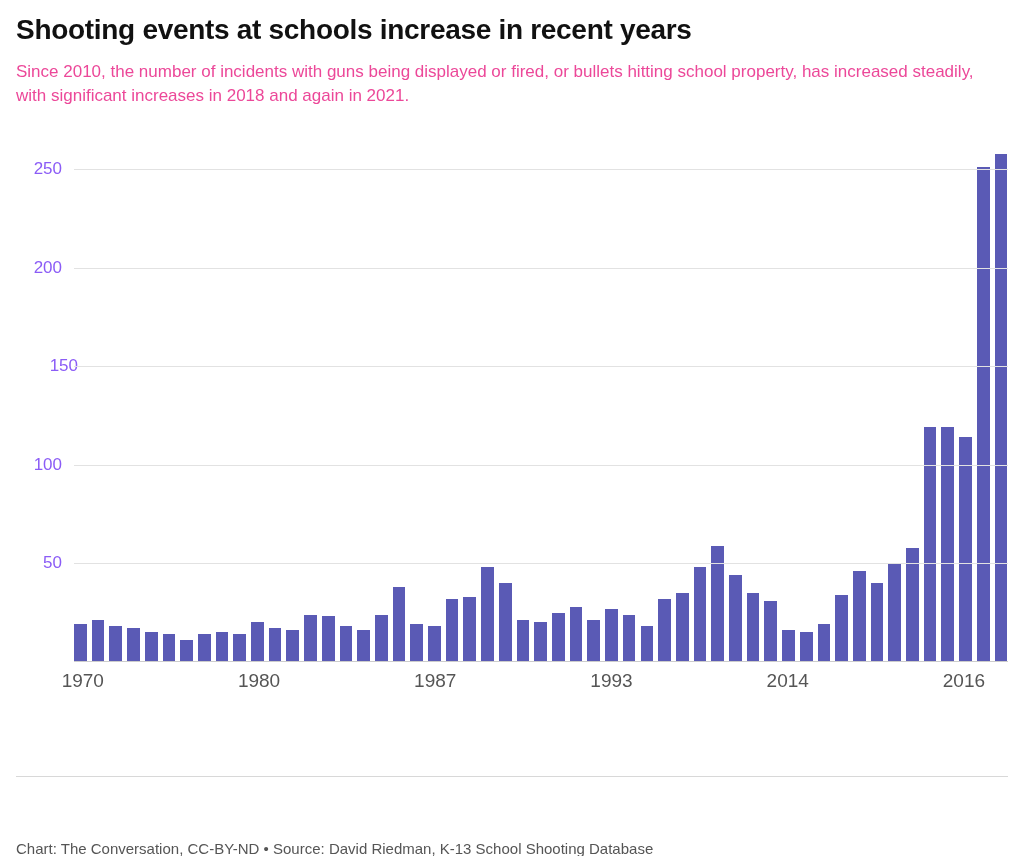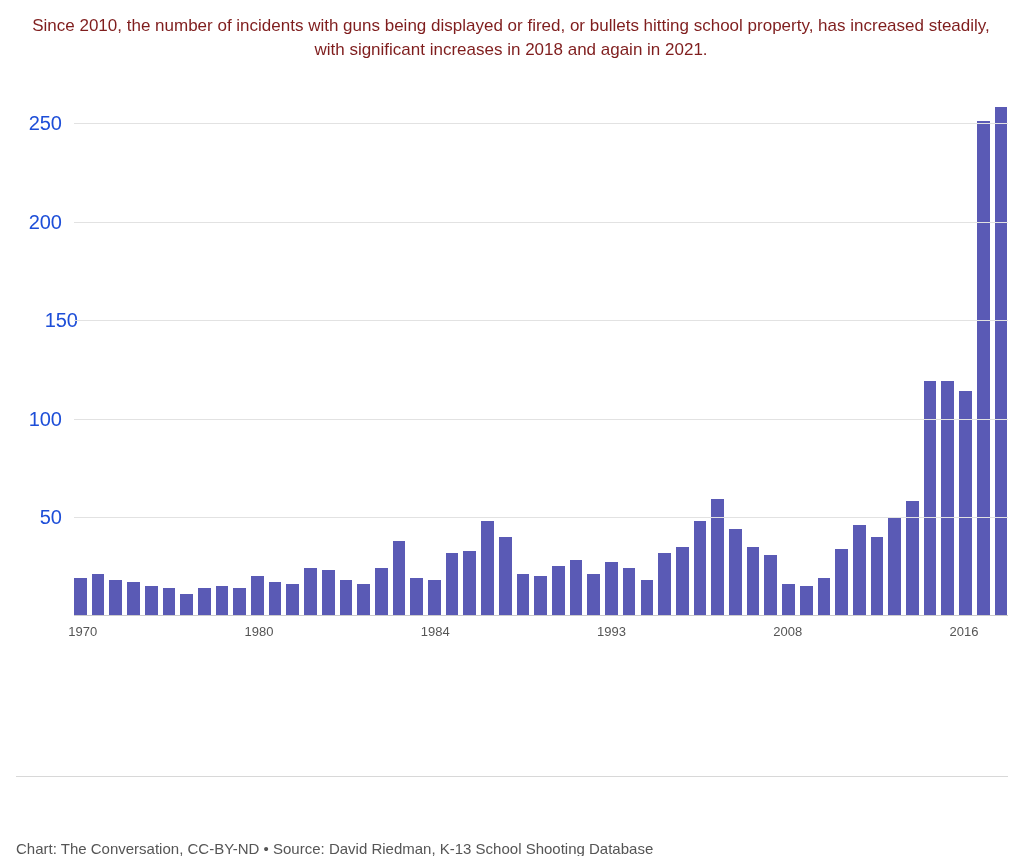--- a/index.html
+++ b/index.html
@@ -24,25 +24,24 @@
   .title {
     font-size: 28px;
     font-weight: bold;
     letter-spacing: -0.3px;
     color: #111111;
     margin: 14px 0 0 0;
     line-height: 1.15;
   }
   .subtitle {
     font-size: 17px;
-    color: #7f1d1d;
+    color: #ec4899;
     line-height: 1.4;
     margin: 14px 0 0 0;
     max-width: 990px;
-    text-align: center;
   }
   .chart-wrap {
     position: relative;
     margin-top: 22px;
     width: 992px;
     height: 580px;
   }
   .plot {
     position: absolute;
     left: 58px;
@@ -64,22 +63,22 @@
     width: 934px;
     height: 1px;
     background: #cccccc;
     bottom: 0;
   }
   .ytick {
     position: absolute;
     right: 946px;
     width: 60px;
     text-align: right;
-    font-size: 20px;
-    color: #1d4ed8;
+    font-size: 17px;
+    color: #8b5cf6;
     transform: translateY(-50%);
     white-space: nowrap;
   }
   .ylabels {
     position: absolute;
     left: 0;
     top: 10px;
     width: 58px;
     height: 522px;
   }
@@ -100,21 +99,21 @@
   }
   .xaxis {
     position: absolute;
     left: 58px;
     top: 540px;
     width: 934px;
     height: 30px;
   }
   .xtick {
     position: absolute;
-    font-size: 13px;
+    font-size: 19px;
     color: #555555;
     transform: translateX(-50%);
     white-space: nowrap;
   }
   .divider {
     position: absolute;
     left: 16px;
     top: 762px;
     width: 992px;
     height: 1px;
@@ -137,20 +136,21 @@
     width: 992px;
     font-size: 15px;
     color: #555555;
   }
 </style>
 </head>
 <body>
 
 <div class="page">
 
+  <h1 class="title">Shooting events at schools increase in recent years</h1>
   <p class="subtitle">Since 2010, the number of incidents with guns being displayed or fired, or bullets hitting school property, has increased steadily, with significant increases in 2018 and again in 2021.</p>
 
   <div class="chart-wrap">
     <div class="ylabels">
         <div class="ytick" style="top: 423.509px; right: auto; left: 0px; width: 46px;">50</div>
         <div class="ytick" style="top: 325.019px; right: auto; left: 0px; width: 46px;">100</div>
         <div class="ytick" style="top: 226.528px; right: auto; left: 16px; width: 46px;">150</div>
         <div class="ytick" style="top: 128.038px; right: auto; left: 0px; width: 46px;">200</div>
         <div class="ytick" style="top: 29.5472px; right: auto; left: 0px; width: 46px;">250</div>
       </div>
@@ -213,23 +213,23 @@
     <div class="gridline" style="top: 423.509px;"></div>
         <div class="gridline" style="top: 325.019px;"></div>
         <div class="gridline" style="top: 226.528px;"></div>
         <div class="gridline" style="top: 128.038px;"></div>
         <div class="gridline" style="top: 29.5472px;"></div>
         <div class="axis-base"></div>
       </div>
     <div class="xaxis">
         <div class="xtick" style="left: 8.81132px;">1970</div>
         <div class="xtick" style="left: 185.038px;">1980</div>
-        <div class="xtick" style="left: 361.264px;">1984</div>
+        <div class="xtick" style="left: 361.264px;">1987</div>
         <div class="xtick" style="left: 537.491px;">1993</div>
-        <div class="xtick" style="left: 713.717px;">2008</div>
+        <div class="xtick" style="left: 713.717px;">2014</div>
         <div class="xtick" style="left: 889.943px;">2016</div>
       </div>
   </div>
 
   <div class="divider"></div>
   <div class="credit">Chart: The Conversation, CC-BY-ND • Source: David Riedman, K-13 School Shooting Database</div>
 
 </div>
 
 </body></html>

